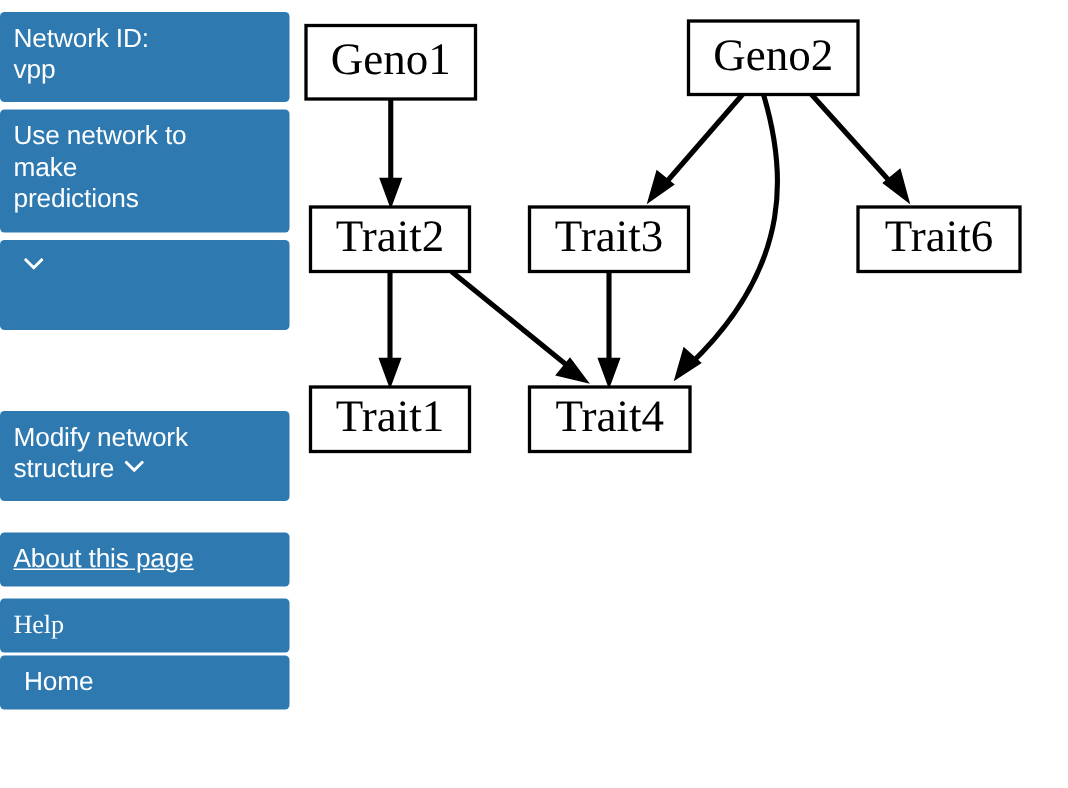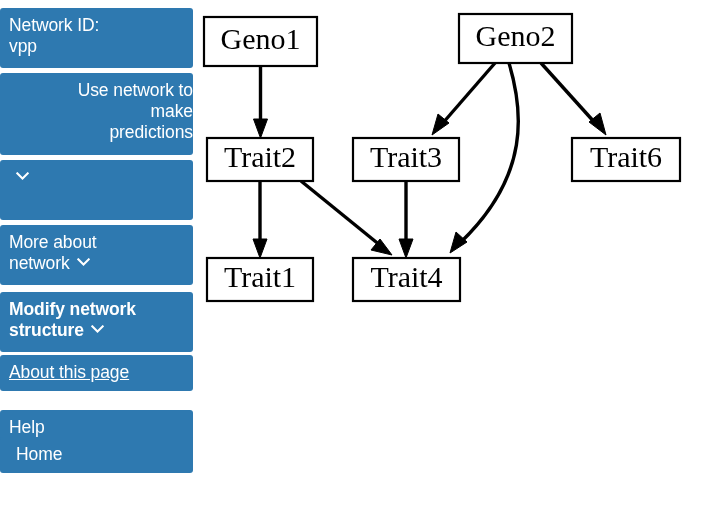--- a/index.html
+++ b/index.html
@@ -88,36 +88,32 @@
     stroke: #000000;
     stroke-width: 1;
   }
 </style>
 </head>
 <body>
 
 <div id="sidebar">
     <div class="nav-item" style="top: 8px; min-height: 60px;"><span class="nav-label">Network ID:
 vpp</span></div>
-    <div class="nav-item" style="top: 73px; min-height: 82px; text-align: right;"><span class="nav-label">Use network to
+    <div class="nav-item" style="top: 73px; min-height: 82px;"><span class="nav-label">Use network to
 make
 predictions</span></div>
     <div class="nav-item" style="top: 160px; min-height: 60px;"><span class="chev"><svg viewBox="0 0 16 10">
           <path d="M1.6 1.6 L8 8 L14.4 1.6" fill="none" stroke="#ffffff" stroke-width="2.4" stroke-linecap="square"></path>
         </svg></span></div>
-    <div class="nav-item" style="top: 225px; min-height: 60px;"><span class="nav-label">More about
-network</span><span class="chev"><svg viewBox="0 0 16 10">
-          <path d="M1.6 1.6 L8 8 L14.4 1.6" fill="none" stroke="#ffffff" stroke-width="2.4" stroke-linecap="square"></path>
-        </svg></span></div>
-    <div class="nav-item" style="top: 292px; min-height: 60px; font-weight: bold;"><span class="nav-label">Modify network
+    <div class="nav-item" style="top: 274px; min-height: 60px;"><span class="nav-label">Modify network
 structure</span><span class="chev"><svg viewBox="0 0 16 10">
           <path d="M1.6 1.6 L8 8 L14.4 1.6" fill="none" stroke="#ffffff" stroke-width="2.4" stroke-linecap="square"></path>
         </svg></span></div>
     <div class="nav-item" style="top: 355px; min-height: 36px; text-decoration: underline;"><span class="nav-label">About this page</span></div>
-    <div class="nav-item" style="top: 410px; min-height: 36px;"><span class="nav-label">Help</span></div>
+    <div class="nav-item" style="top: 399px; min-height: 36px; font-family: Liberation Serif, serif;"><span class="nav-label">Help</span></div>
     <div class="nav-item" style="top: 437px; min-height: 36px; padding-left: 16px;"><span class="nav-label">Home</span></div>
   </div>
 
 <div id="graph">
   <svg id="graph-svg" width="519" height="525" viewBox="0 0 519 525">
 
     <g id="edge-layer">
 
       <g class="gedge">
         <path d="M67.5,66 L67.5,124"></path>

